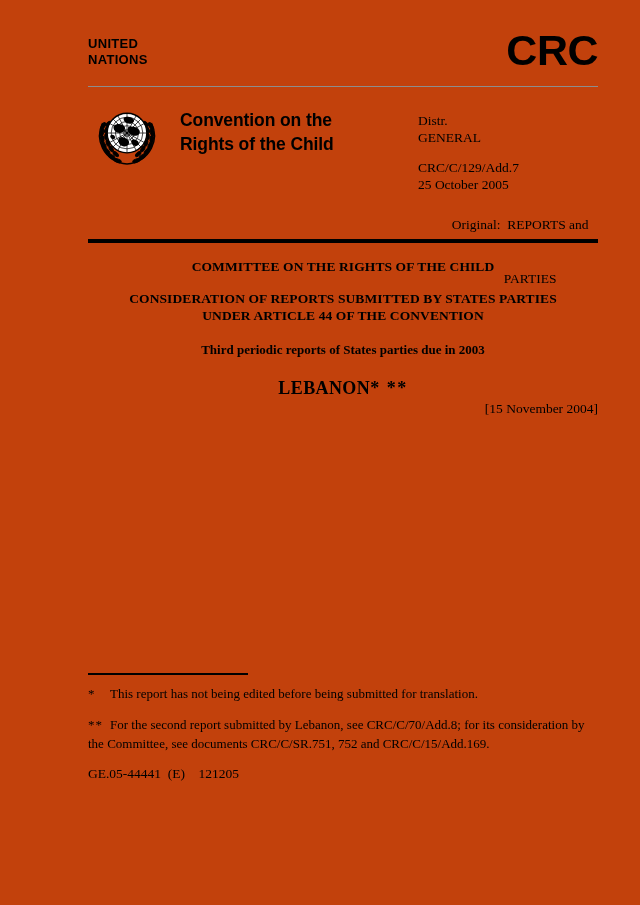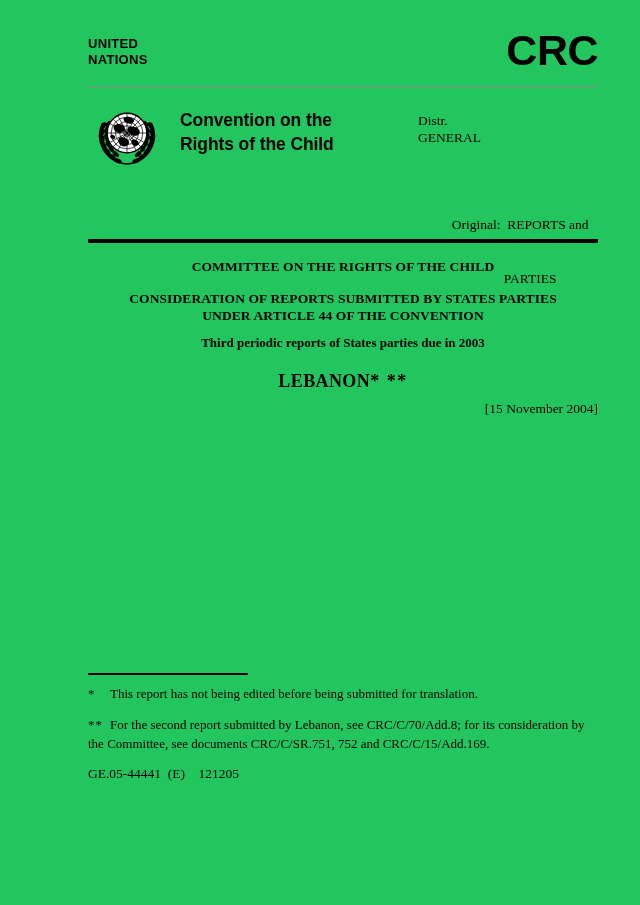--- a/index.html
+++ b/index.html
@@ -14,21 +14,21 @@
     font-family: "Liberation Serif", "DejaVu Serif", serif;
     color: #000000;
     overflow: hidden;
   }
 
   .page {
     position: absolute;
     left: 0; top: 0;
     width: 640px;
     height: 905px;
-    background: #22c55e;
+    background: #c2410c;
   }
 
   .content {
     position: absolute;
     left: 88px;
     top: 0;
     width: 510px;
     height: 905px;
   }
 
@@ -147,21 +147,21 @@
   }
   .h-consideration {
     margin-top: 14px;
     font-size: 13.5px;
     font-weight: bold;
     line-height: 17px;
     white-space: pre-line;
     letter-spacing: 0.1px;
   }
   .h-periodic {
-    margin-top: 10px;
+    margin-top: 17px;
     font-size: 13px;
     font-weight: bold;
     line-height: 17px;
   }
   .h-country {
     margin-top: 22px;
     font-size: 18px;
     font-weight: bold;
     line-height: 17px;
     letter-spacing: 0.4px;
@@ -307,20 +307,24 @@
       </div>
 
       <div class="conv-title">Convention on the
 Rights of the Child</div>
 
       <div class="distr-block">
         <div class="distr-group">
           <div class="distr-line">Distr.</div>
           <div class="distr-line">GENERAL</div>
         </div>
+        <div class="distr-group last">
+          <div class="distr-line">CRC/C/129/Add.7</div>
+          <div class="distr-line">25 October 2005</div>
+        </div>
       </div>
 
       <div class="orig-block">
         <div class="orig-row">
           <span>Original:</span><span>&nbsp;&nbsp;</span><span>REPORTS and</span>
         </div>
         <div class="orig-row orig-indent">
           <span>PARTIES</span>
         </div>
       </div>

